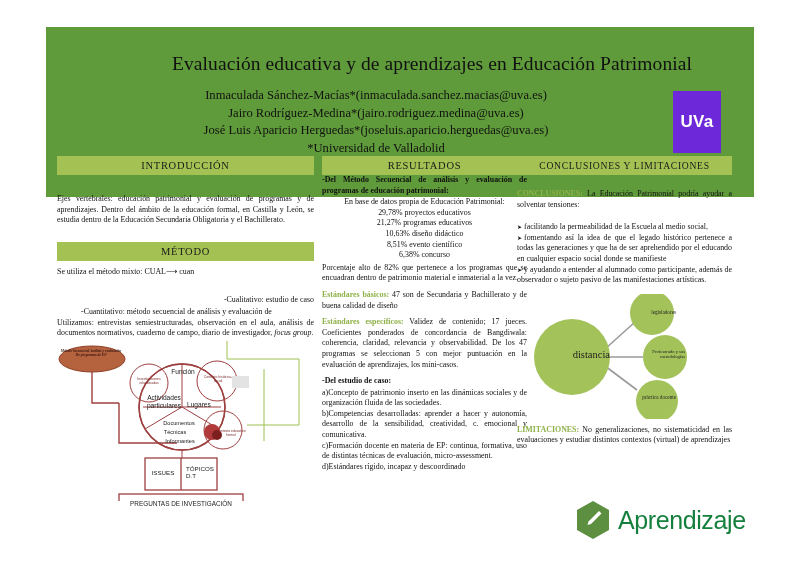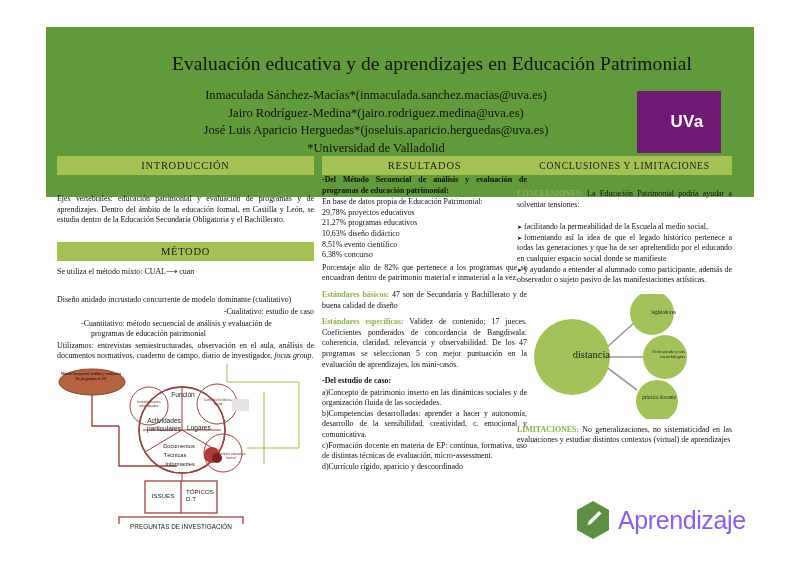--- a/index.html
+++ b/index.html
@@ -7,40 +7,40 @@
        font-family:"Liberation Serif", serif; color:#000;}
 
   
   #header{position:absolute;left:46px;top:27px;width:708px;height:170px;
           background:#5f9b3a;}
   #poster-title{position:absolute;left:0;top:26px;width:772px;text-align:center;
           font-size:19.5px;font-weight:400;letter-spacing:.1px;color:#111;}
   #authors{position:absolute;left:0;top:60px;width:660px;text-align:center;
           font-size:12.6px;line-height:17.5px;color:#111;}
   #authors div{white-space:nowrap;}
-  #uva-logo{position:absolute;right:33px;top:64px;width:68px;height:62px;
-          background:#701a75;display:flex;align-items:center;justify-content:center;padding-left:16px;}
+  #uva-logo{position:absolute;right:33px;top:64px;width:48px;height:62px;
+          background:#6d28d9;display:flex;align-items:center;justify-content:center;}
   #uva-logo span{color:#fff;font-family:"Liberation Sans",sans-serif;
           font-weight:bold;font-size:17px;letter-spacing:.3px;}
 
   
   .col{position:absolute;top:156px;}
   #col-left{left:57px;width:257px;}
   #col-mid{left:322px;width:205px;}
   #col-right{left:517px;width:215px;}
 
   .sec-bar{background:#a3c253;text-align:center;padding:4px 0 4px;
            font-size:10.5px;letter-spacing:.7px;color:#1a1a1a;}
   .sec-bar.tight{font-size:9.6px;}
 
   .body-text{font-size:7.9px;line-height:10.6px;text-align:justify;color:#111;}
   .body-text p{margin:0 0 6px;}
   .indent1{padding-left:24px;}
   .indent2{padding-left:34px;}
-  .center{}
+  .center{text-align:center;}
   b{font-weight:bold;}
   i{font-style:italic;}
   .green-lead{color:#8fb14a;font-weight:bold;}
   .arrowdash::before{content:"\27A4";font-size:6px;margin-right:2px;}
 
   
   #diagram{position:relative;width:257px;height:160px;margin-top:2px;}
   #diagram svg{position:absolute;left:0;top:0;}
   .dlabel{position:absolute;font-family:"Liberation Sans",sans-serif;color:#222;}
   .tiny{font-size:3.4px;line-height:4.2px;text-align:center;color:#7d2f2f;}
@@ -51,21 +51,21 @@
   
   #bubbles{position:relative;width:215px;height:125px;}
   #bubbles svg{position:absolute;left:0;top:0;}
   .btxt{position:absolute;text-align:right;color:#222;
         font-family:"Liberation Serif",serif;}
 
   
   #aprendizaje{position:absolute;left:575px;top:500px;display:flex;
                align-items:center;gap:7px;}
   #aprendizaje .word{font-family:"Liberation Sans",sans-serif;font-size:25px;
-               color:#8b5cf6;letter-spacing:-.4px;}
+               color:#15803d;letter-spacing:-.4px;}
 </style>
 </head>
 <body>
 
 <div id="header">
   <div id="poster-title">Evaluación educativa y de aprendizajes en Educación Patrimonial</div>
   <div id="authors">
     <div>Inmaculada Sánchez-Macías*(inmaculada.sanchez.macias@uva.es)</div>
     <div>Jairo Rodríguez-Medina*(jairo.rodriguez.medina@uva.es)</div>
     <div>José Luis Aparicio Herguedas*(joseluis.aparicio.herguedas@uva.es)</div>
@@ -81,24 +81,22 @@
   <div class="sec-bar">INTRODUCCIÓN</div>
 
   <div class="body-text" style="margin-top:19px;">
     <p>Ejes vertebrales: educación patrimonial y evaluación de programas y de aprendizajes. Dentro del ámbito de la educación formal, en Castilla y León, se estudia dentro de la Educación Secundaria Obligatoria y el Bachillerato.</p>
   </div>
 
   <div class="sec-bar" style="margin-top:16px;">MÉTODO</div>
 
   <div class="body-text" style="margin-top:6px;">
     <p style="text-align:left;margin-bottom:18px;">Se utiliza el método mixto: CUAL⟶ cuan</p>
-    <p style="margin-bottom:1px;">Diseño anidado incrustado concurrente de modelo dominante (cualitativo)</p>
     <p class="indent1" style="text-align:right;margin-bottom:1px;">-Cualitativo: estudio de caso</p>
     <p class="indent1" style="text-align:left;margin-bottom:0;">-Cuantitativo: método secuencial de análisis y evaluación de</p>
-    <p class="indent2" style="text-align:left;margin-bottom:1px;">programas de educación patrimonial</p>
     <p style="margin-bottom:0;"><span>Utilizamos: entrevistas semiestructuradas, observación en el aula, análisis de documentos normativos, cuaderno de campo, diario de investigador, </span><i>focus group</i><span>.</span></p>
   </div>
 
   <div id="diagram">
     <svg width="257" height="160" viewBox="0 0 257 160">
 
       <path d="M170,-22 L170,18 L242,18 L242,84 L190,84" fill="none" stroke="#9cbf4f" stroke-width="1"></path>
 
       <ellipse cx="35" cy="18" rx="33" ry="13" fill="#b5633f" stroke="#8d4028" stroke-width="1"></ellipse>
 
@@ -173,21 +171,21 @@
     <p>
       <span class="green-lead">Estándares específicos:</span><span> Validez de contenido; 17 jueces. Coeficientes ponderados de concordancia de Bangdiwala: coherencia, claridad, relevancia y observabilidad. De los 47 programas se seleccionan 5 con mejor puntuación en la evaluación de aprendizajes, los mini-casos.</span>
     </p>
 
     <p style="margin-bottom:1px;">
       <b>-Del estudio de caso:</b>
     </p>
     <p style="margin-bottom:0;">a)Concepto de patrimonio inserto en las dinámicas sociales y de organización fluida de las sociedades.</p>
     <p style="margin-bottom:0;">b)Competencias desarrolladas: aprender a hacer y autonomía, desarrollo de la sensibilidad, creatividad, c. emocional y comunicativa.</p>
     <p style="margin-bottom:0;">c)Formación docente en materia de EP: continua, formativa, uso de distintas técnicas de evaluación, micro-assessment.</p>
-    <p style="text-align:left;margin-bottom:0;">d)Currículo rígido, aparicio y descoordinado</p>
+    <p style="text-align:left;margin-bottom:0;">d)Estándares rígido, incapaz y descoordinado</p>
   </div>
 </div>
 
 <div class="col" id="col-right">
   <div class="sec-bar tight">CONCLUSIONES Y LIMITACIONES</div>
 
   <div class="body-text" style="margin-top:14px;">
     <p style="margin-bottom:12px;">
       <span class="green-lead">CONCLUSIONES:</span><span> La Educación Patrimonial podría ayudar a solventar tensiones:</span>
     </p>

